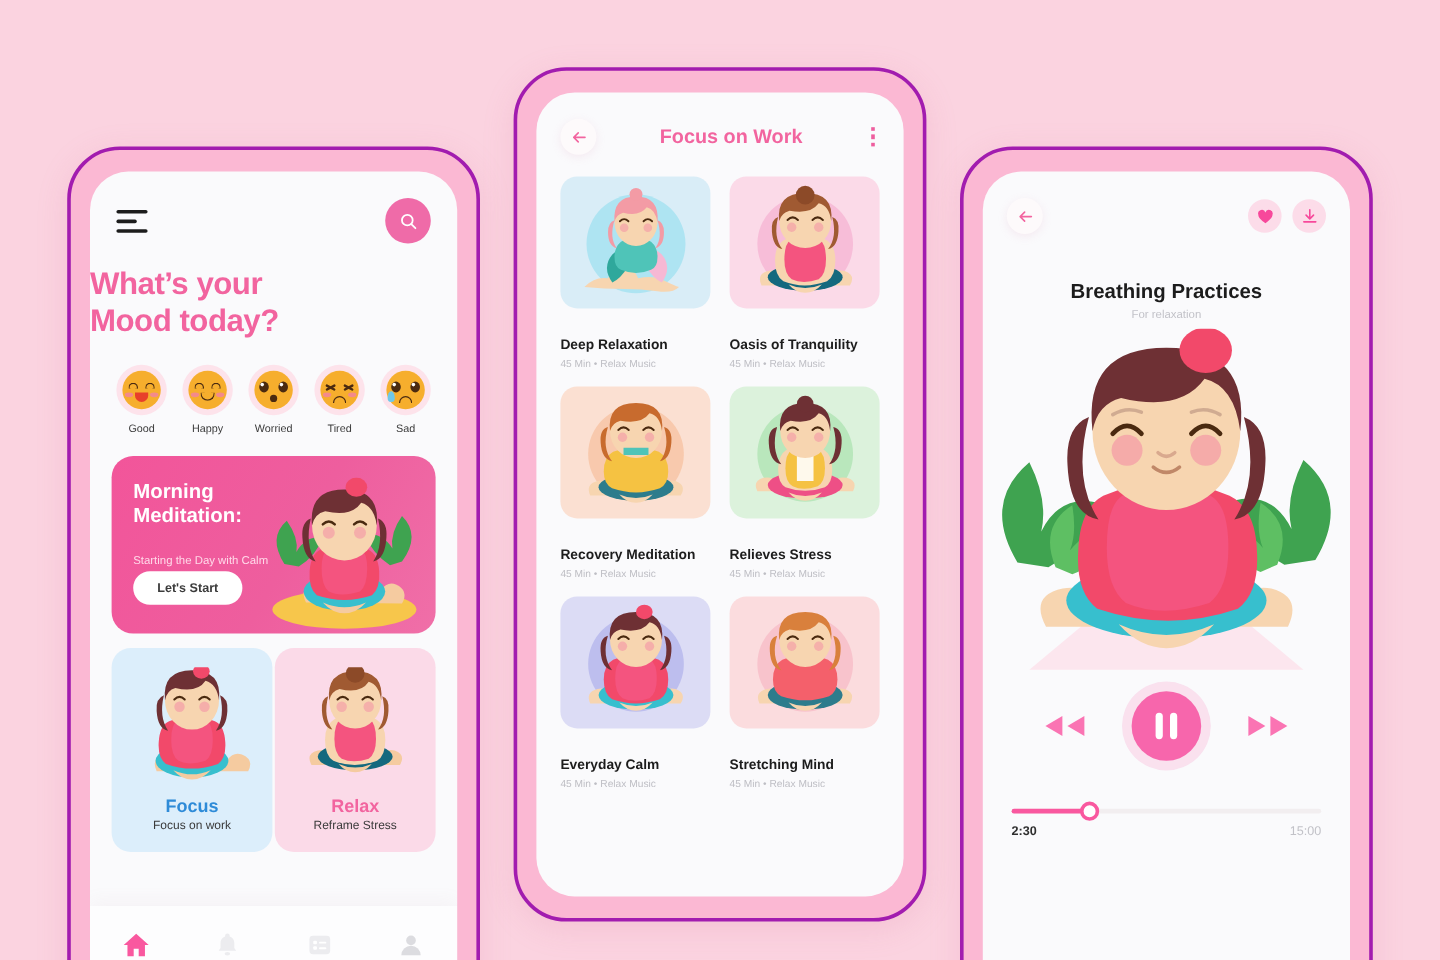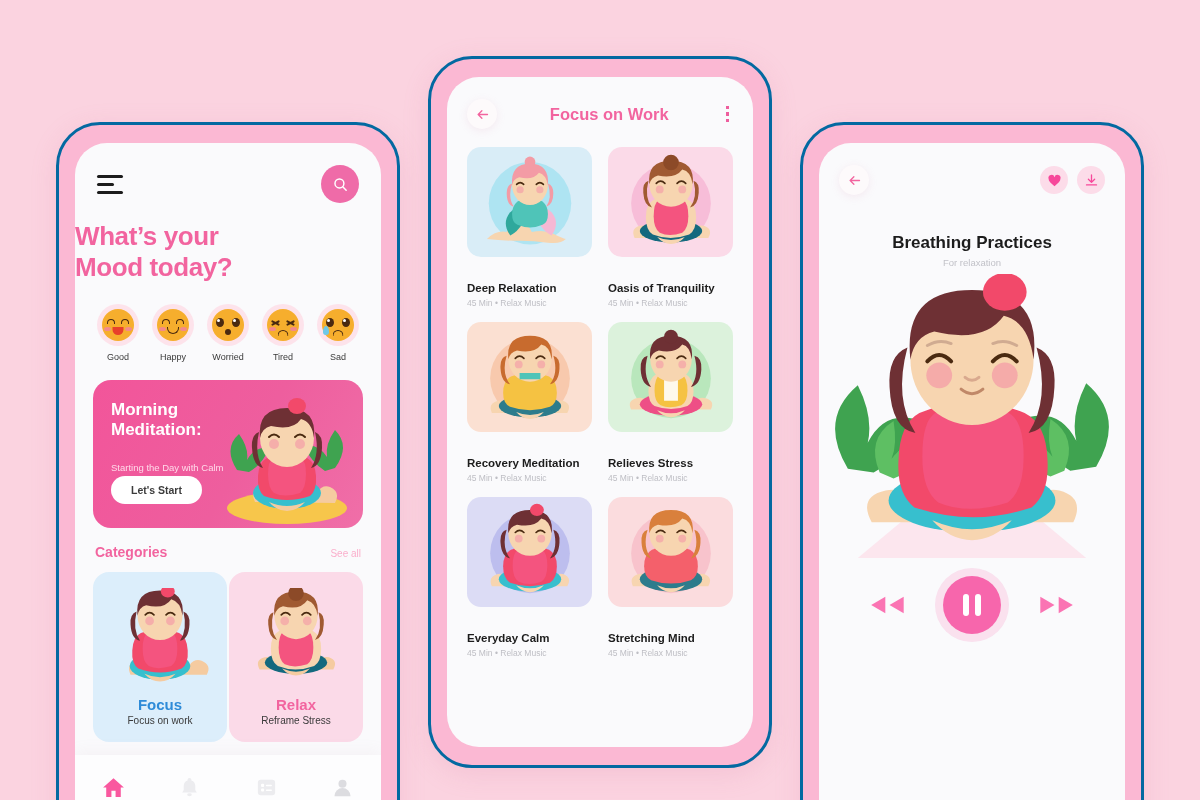--- a/index.html
+++ b/index.html
@@ -8,21 +8,21 @@
     overflow: hidden;
     font-family: "Liberation Sans", sans-serif;
     background: #FBD3E0;
   }
   .stage { position: relative; width: 1200px; height: 800px; background: #FBD3E0; }
 
   
   .phone {
     position: absolute;
     background: #FBB8D3;
-    border: 3px solid #0369a1;
+    border: 3px solid #a21caf;
     box-shadow: 0 6px 26px rgba(214,120,160,0.18);
     overflow: hidden;
   }
   .phone .screen {
     position: absolute;
     background: #FAFAFC;
     overflow: hidden;
   }
 
   #phone1 { left: 56px; top: 122px; width: 344px; height: 700px; border-radius: 44px 44px 0 0; }
@@ -295,24 +295,20 @@
           <path d="M50 34 q-5 22 4 36 q-10 -2 -11 -20 q-1 -13 7 -16z" fill="#6E3034"></path>
           <path d="M106 34 q5 22 -4 36 q10 -2 11 -20 q1 -13 -7 -16z" fill="#6E3034"></path>
           <ellipse cx="88" cy="8" rx="9" ry="8" fill="#F2496A"></ellipse>
           <circle cx="65" cy="46" r="5" fill="#F4A0A8" opacity=".75"></circle>
           <circle cx="91" cy="46" r="5" fill="#F4A0A8" opacity=".75"></circle>
           <path d="M60 39 q5 -5 10 0" stroke="#4A2A10" stroke-width="2" fill="none" stroke-linecap="round"></path>
           <path d="M86 39 q5 -5 10 0" stroke="#4A2A10" stroke-width="2" fill="none" stroke-linecap="round"></path>
         </svg>
       </div>
 
-      <div class="cat-head">
-        <div class="cat-title">Categories</div>
-        <div class="see-all">See all</div>
-      </div>
 
       <div class="cat-row">
         <div class="cat-card blue">
           <div class="cat-img">
             <svg width="104" height="104" viewBox="0 0 120 120">
               <path d="M26 100 q-6 -13 8 -17 q9 -2 13 6 q13 -5 23 -5 q12 0 24 5 q6 -8 14 -5 q12 5 6 16z" fill="#F5CBA0"></path>
               <ellipse cx="60" cy="90" rx="35" ry="16" fill="#37BFCE"></ellipse>
               <path d="M42 99 q18 8 36 0 q-8 9 -18 9 q-10 0 -18 -9z" fill="#F5CBA0"></path>
               <path d="M38 52 q22 -9 44 0 q9 4 10 20 q1 15 -7 21 q-25 9 -50 0 q-8 -6 -7 -21 q1 -16 10 -20z" fill="#F2496A"></path>
               <path d="M46 52 q14 -6 28 0 q6 3 6 18 q0 15 -7 20 q-16 5 -26 0 q-7 -5 -7 -20 q0 -15 6 -18z" fill="#F4547F"></path>
@@ -651,17 +647,27 @@
             </span>
         </button>
         <button class="ctrl">
           <svg width="40" height="22" viewBox="0 0 48 26">
             <path d="M4 3 L4 23 L21 13z" fill="#FA74B3"></path>
             <path d="M26 3 L26 23 L43 13z" fill="#FA74B3"></path>
           </svg>
         </button>
       </div>
 
+      <div class="progress-wrap">
+        <div class="track">
+          <div class="fill" id="pfill" style="width: 25%;"></div>
+          <div class="knob" id="pknob" style="left: 25%;"></div>
+        </div>
+        <div class="times">
+          <span class="t-cur">2:30</span>
+          <span class="t-tot">15:00</span>
+        </div>
+      </div>
 
     </div>
   </div>
 
 </div>
 
 </body></html>

